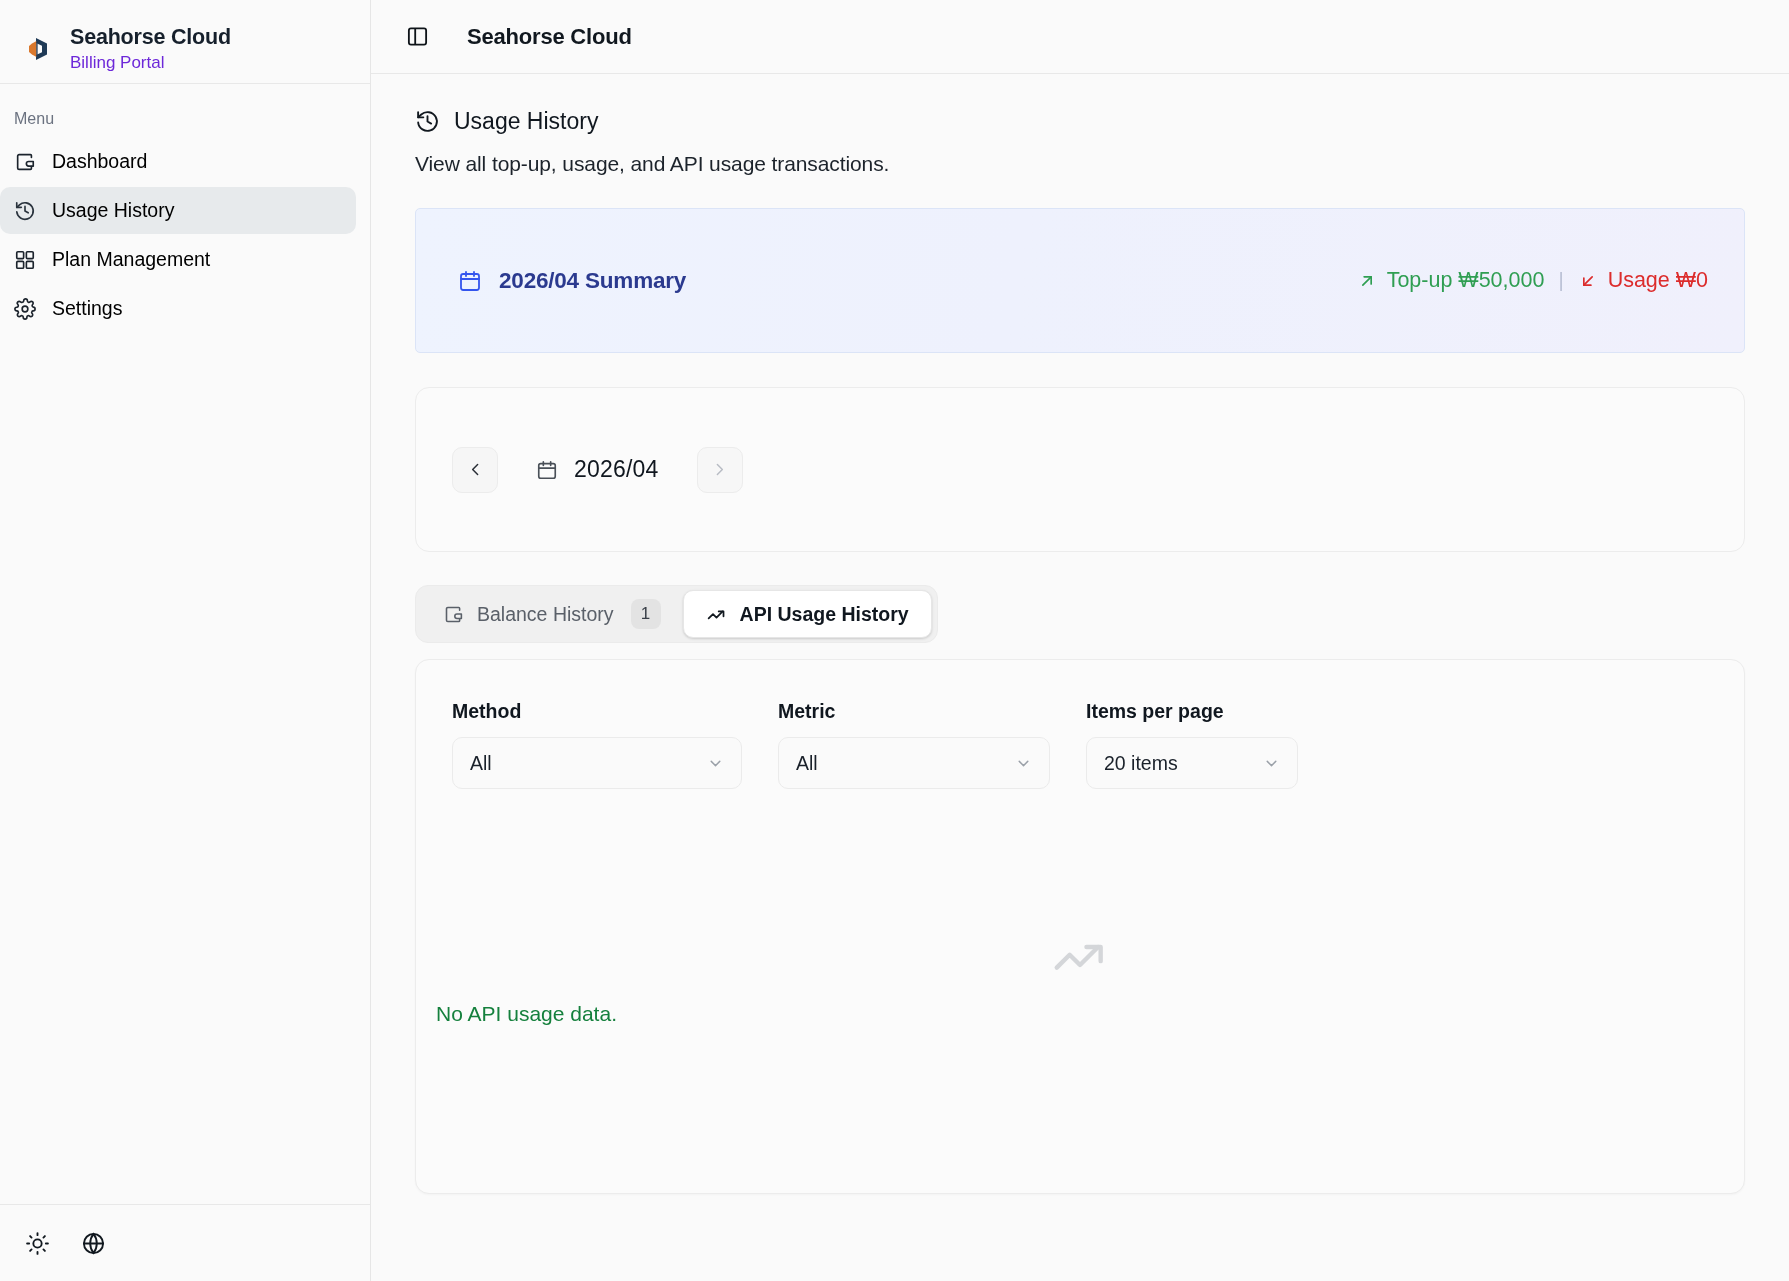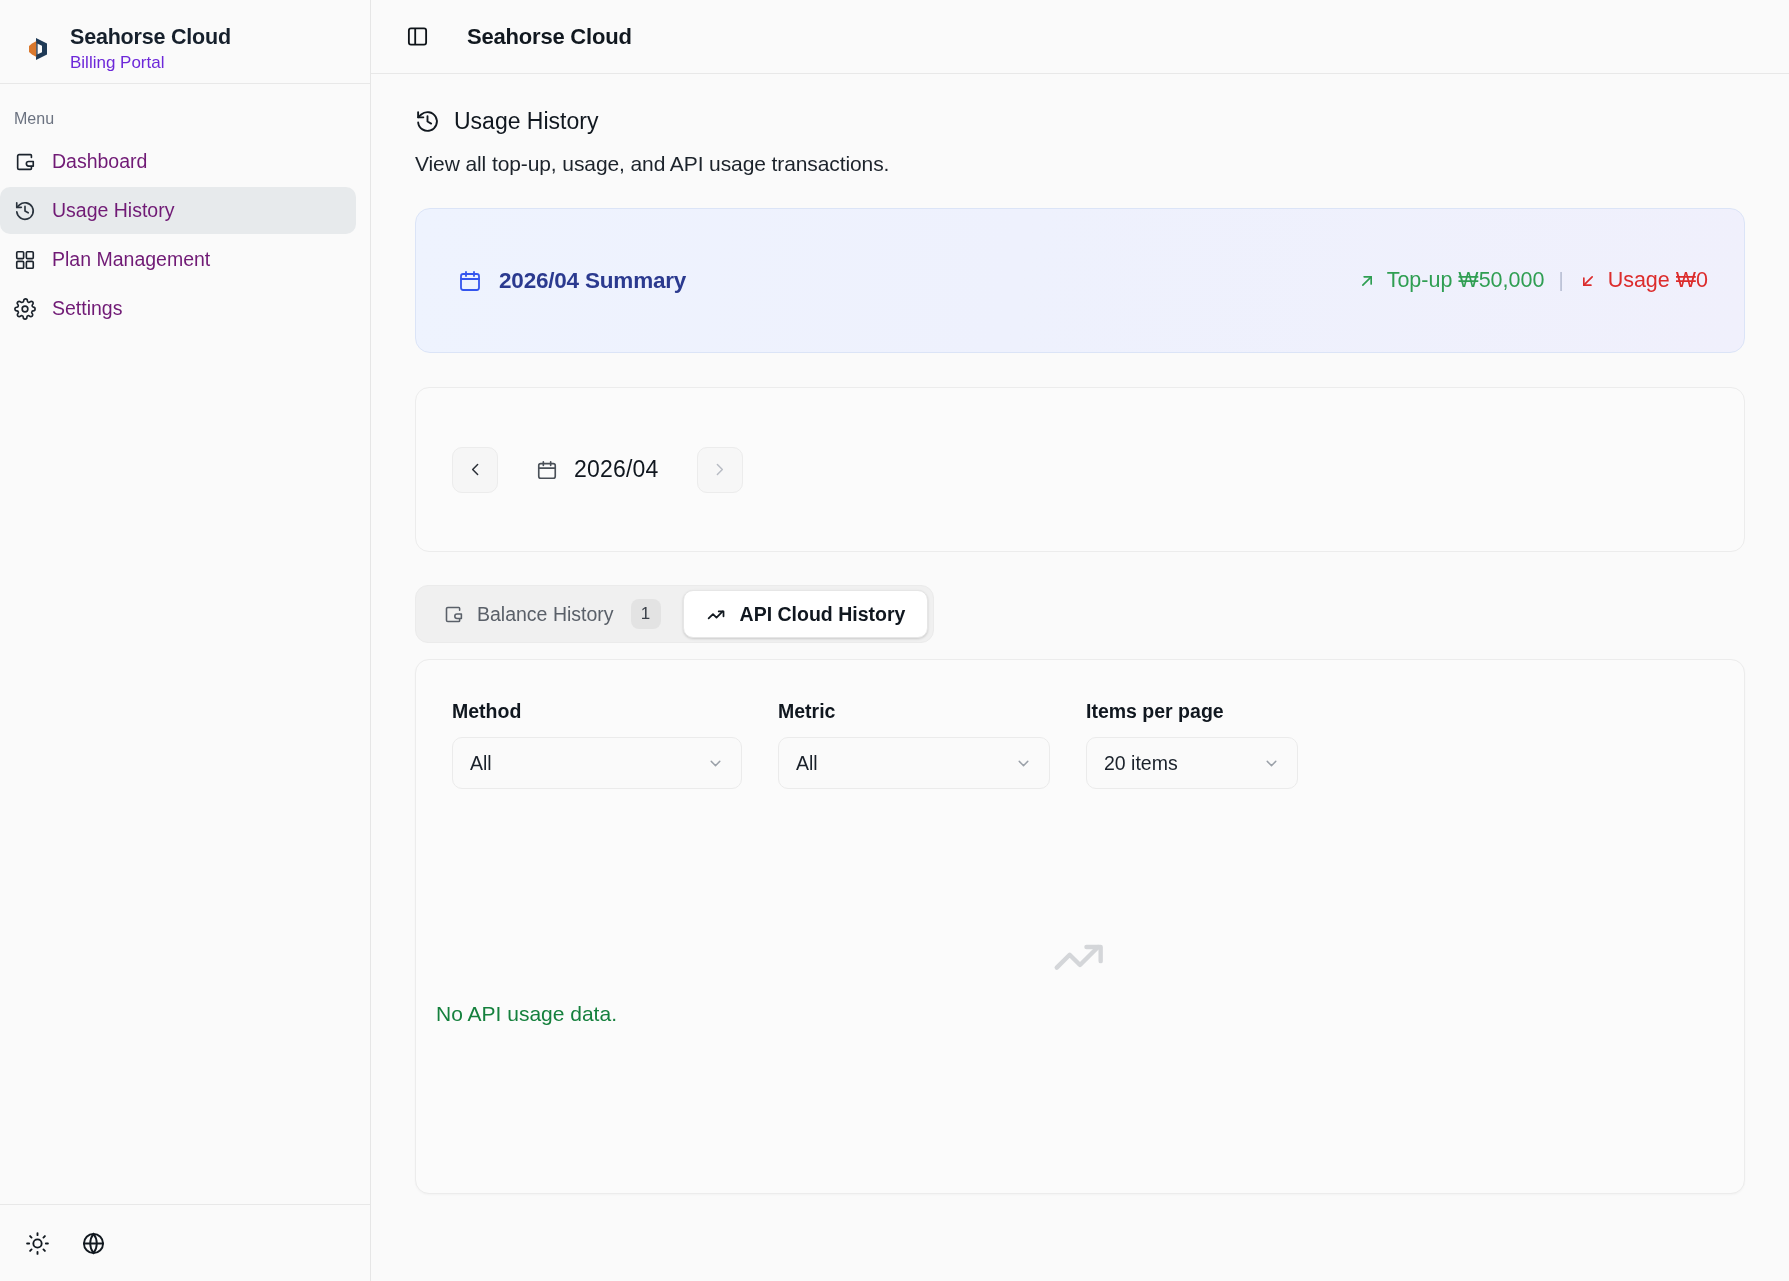--- a/index.html
+++ b/index.html
@@ -34,21 +34,21 @@
   .menu-label {
     font-size: 16px; color: #6b7280;
     padding: 26px 0 10px 14px;
   }
   .nav { display: flex; flex-direction: column; gap: 2px; padding: 0 14px 0 0; }
   .nav-item {
     display: flex; align-items: center; gap: 16px;
     height: 47px; padding: 0 14px 0 14px;
     margin: 0 0 0 0;
     border-radius: 10px;
-    color: #701a75; font-size: 19.5px;
+    color: #000000; font-size: 19.5px;
     cursor: pointer;
   }
   .nav-item .ico { width: 22px; height: 22px; flex: 0 0 22px; display:flex; align-items:center; justify-content:center; }
   .nav-item.active { background: #e7eaec; }
 
   .sidebar-spacer { flex: 1 1 auto; }
   .sidebar-footer-sep { height: 1px; background: #e8e8e8; }
   .sidebar-footer {
     height: 76px; display: flex; align-items: center; gap: 30px;
     padding: 0 24px;
@@ -68,21 +68,21 @@
   .content { padding: 34px 44px 0 44px; flex: 1 1 auto; }
 
   .page-head { display: flex; align-items: center; gap: 14px; }
   .page-head .ico { width: 25px; height: 25px; display:flex; align-items:center; justify-content:center; }
   .page-title { font-size: 23px; color: #10171f; }
   .page-desc { font-size: 21px; color: #1c232b; margin-top: 17px; letter-spacing: -0.1px; }
 
   
   .summary-card {
     margin-top: 32px; height: 145px;
-    border-radius: 15px;
+    border-radius: 5px;
     border: 1px solid #dbe4f7;
     background: linear-gradient(100deg, #eef3fe 0%, #eef1fd 45%, #f0f0fc 100%);
     display: flex; align-items: center; justify-content: space-between;
     padding: 0 36px 0 42px;
   }
   .summary-left { display: flex; align-items: center; gap: 17px; }
   .summary-left .ico { width: 24px; height: 24px; display:flex; align-items:center; justify-content:center; }
   .summary-title { font-size: 22.5px; font-weight: 700; color: #2b3a8f; letter-spacing: -0.2px; }
   .summary-right { display: flex; align-items: center; gap: 8px; }
   .stat { display: flex; align-items: center; gap: 10px; font-size: 21.5px; }
@@ -354,21 +354,21 @@
           <span>Balance History</span>
           <span class="tab-badge">1</span>
         </div>
         <div class="tab active">
           <span class="ico">
             <svg width="21" height="21" viewBox="0 0 24 24" fill="none" stroke="#11181f" stroke-width="2" stroke-linecap="round" stroke-linejoin="round">
               <path d="M3 16.5l5-5 4 4 7-7"></path>
                 <path d="M14.5 8.5H20V14"></path>
             </svg>
           </span>
-          <span>API Cloud History</span>
+          <span>API Usage History</span>
         </div>
       </div>
 
       
       <div class="table-card">
 
         <div class="filters">
 
           <div class="filter-group">
             <span class="filter-label">Method</span>

